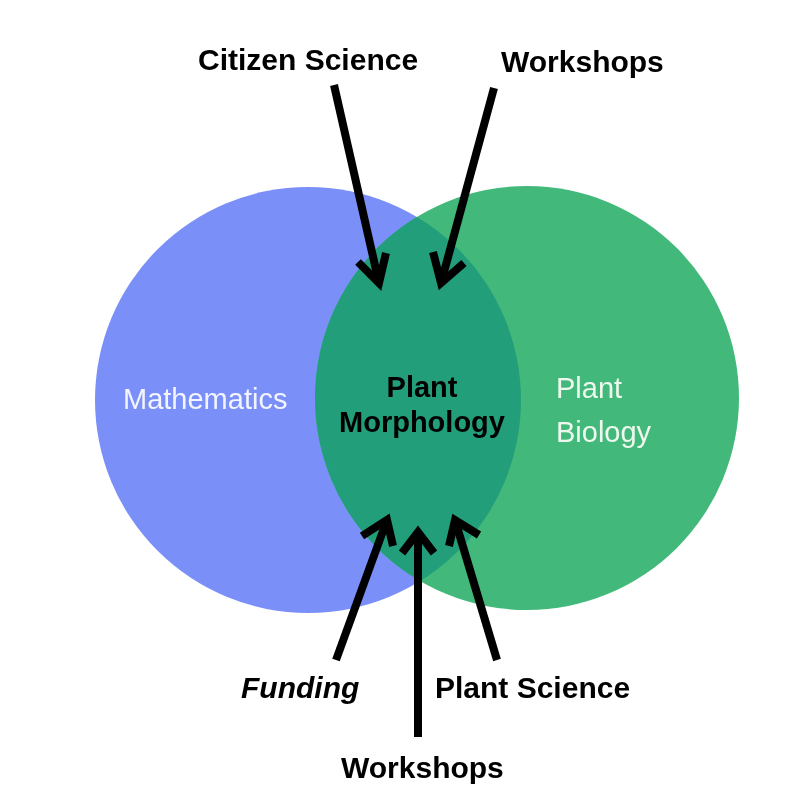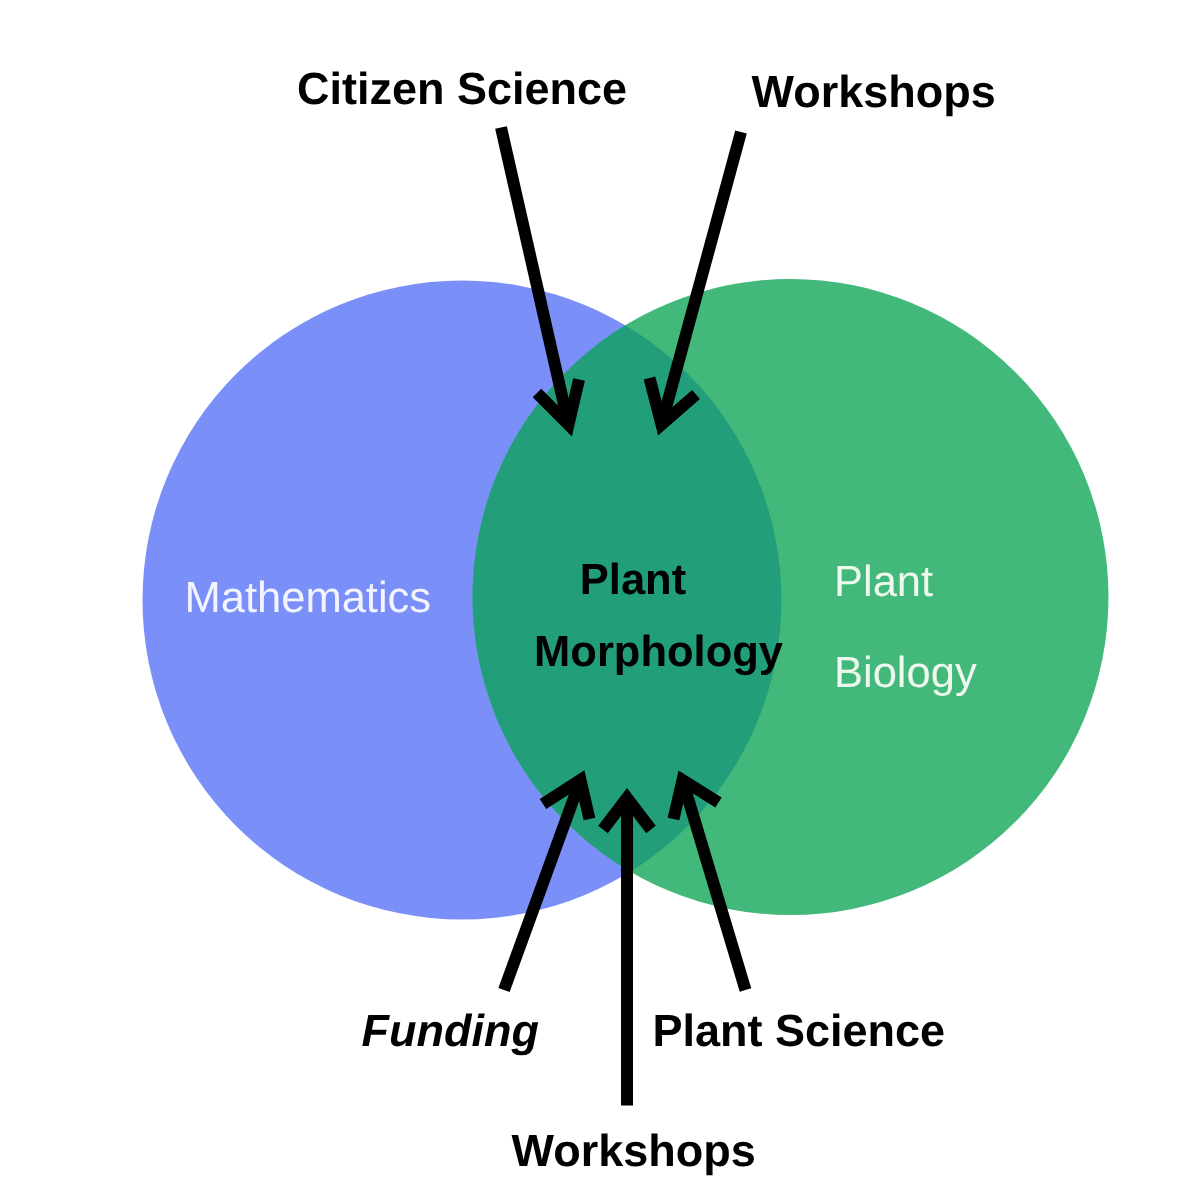--- a/index.html
+++ b/index.html
@@ -55,19 +55,19 @@
 <div class="lbl bold-lbl" style="left:170px; top:45px;margin-left:28px;">Citizen Science</div>
 <div class="lbl bold-lbl" style="left:453px; top:47px;margin-left:48px;">Workshops</div>
 <div class="lbl bold-lbl" style="left:241px; top:673px;font-style:italic;">Funding</div>
 <div class="lbl bold-lbl" style="left:435px; top:673px;">Plant Science</div>
 <div class="lbl bold-lbl" style="left:341px; top:753px;">Workshops</div>
 
 <div class="lbl set-lbl" style="left:123px; top:385px; color:#f2f4ff;">Mathematics</div>
 
 <div class="lbl set-lbl" style="left:556px; top:374px; width:130px; color:#eef8ee;">
   <div>Plant</div>
-  <div style="margin-top:32px;">Biology</div>
+  <div style="margin-top:15px;">Biology</div>
 </div>
 
 <div class="lbl center-lbl" style="left:322px; top:373px; width:200px;">
   <div>Plant</div>
-  <div style="margin-top:19px;text-align:right;">Morphology</div>
+  <div style="margin-top:6px;">Morphology</div>
 </div>
 
 </body></html>

